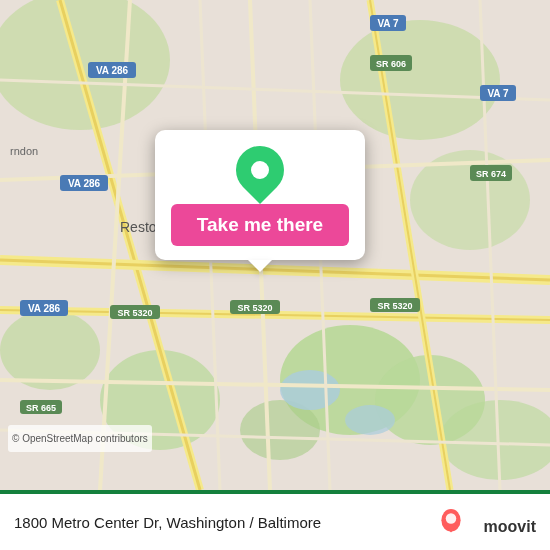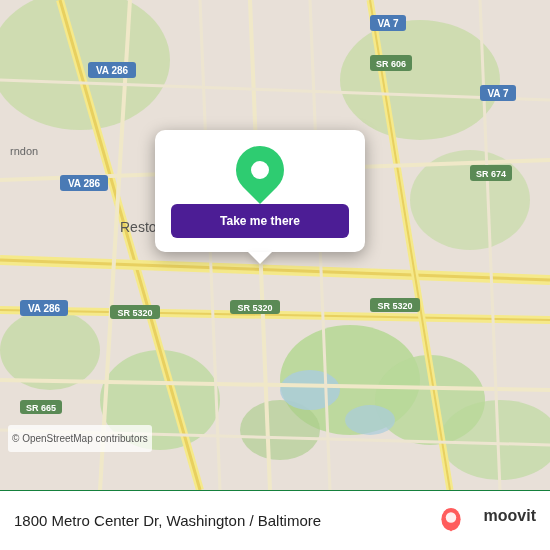--- a/index.html
+++ b/index.html
@@ -71,40 +71,40 @@
       bottom: -12px;
       left: 50%;
       transform: translateX(-50%);
       border-left: 12px solid transparent;
       border-right: 12px solid transparent;
       border-top: 12px solid white;
       filter: drop-shadow(0 3px 3px rgba(0,0,0,0.15));
     }
 
     #popup-button {
-      background: #4c1d95;
+      background: #ec4899;
       color: white;
       border: none;
       border-radius: 6px;
       padding: 10px 22px;
-      font-size: 12px;
+      font-size: 19px;
       font-weight: bold;
       cursor: pointer;
       width: 100%;
       text-align: center;
     }
 
     #bottom-bar {
       width: 550px;
       height: 60px;
       background: white;
       display: flex;
       align-items: center;
       padding: 0 14px;
-      border-top: 1px solid #15803d;
+      border-top: 4px solid #15803d;
       position: relative;
     }
 
     #osm-credit {
       font-size: 10px;
       color: #555;
       position: absolute;
       bottom: 38px;
       left: 8px;
       background: rgba(255,255,255,0.75);
@@ -114,21 +114,21 @@
 
     #address-text {
       font-size: 15px;
       color: #222;
       font-weight: 500;
       flex: 1;
     }
 
     #moovit-logo {
       display: flex;
-      align-items: flex-start;
+      align-items: flex-end;
       gap: 19px;
     }
 
     #moovit-pin {
       width: 28px;
       height: 28px;
     }
 
     #moovit-text {
       font-size: 16px;

